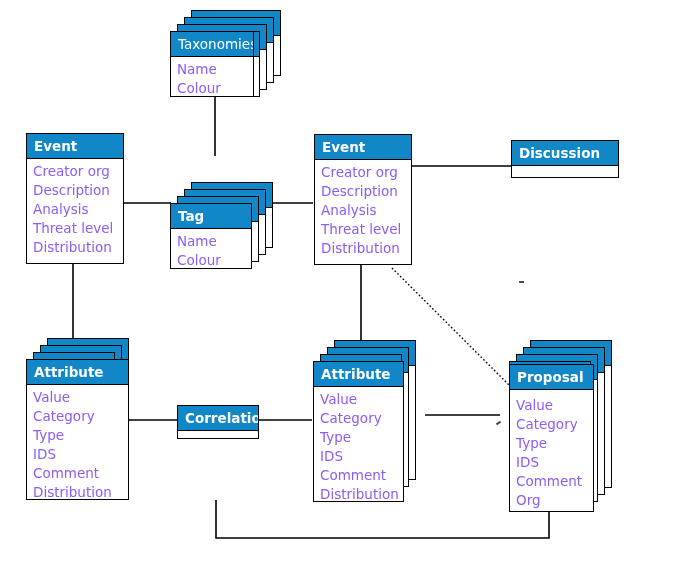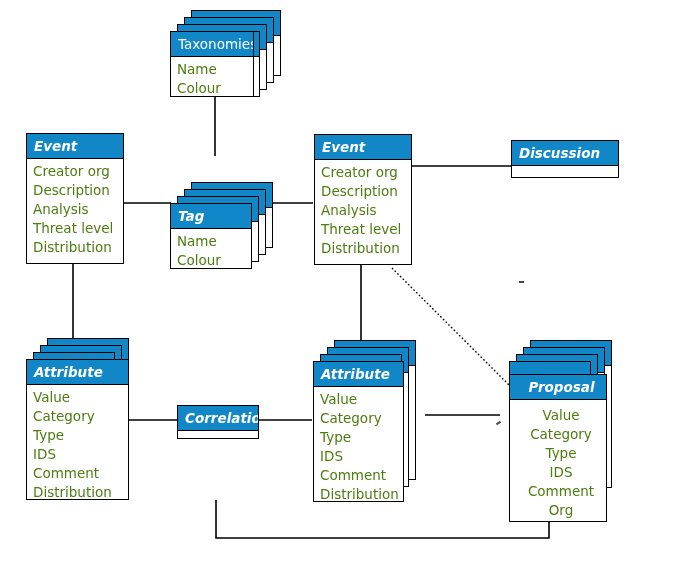--- a/index.html
+++ b/index.html
@@ -57,29 +57,29 @@
     background: #1287c8;
     border-bottom: 1.6px solid #000000;
     color: #ffffff;
     font-size: 13.5px;
     line-height: 25px;
     height: 25px;
     padding-left: 7px;
     white-space: nowrap;
     overflow: hidden;
   }
-  .card-head.bold { font-weight: bold; font-style: italic; }
+  .card-head.bold { font-weight: bold; }
   .card-body {
     box-sizing: border-box;
     padding: 3px 0 4px 6px;
   }
   .card-body .field {
     font-size: 13.5px;
     line-height: 19px;
-    color: #4d7c0f;
+    color: #8b5cf6;
     white-space: nowrap;
   }
   .card-body.empty { padding: 0; }
   .speck {
     position: absolute;
     background: #4a4a4a;
     z-index: 2;
   }
 </style>
 </head>
@@ -257,21 +257,21 @@
       </div>
     <div class="stack-layer" style="left:14px; top:7px; width:82px; height:148px;">
         <div class="layer-head"></div>
       </div>
     <div class="stack-layer" style="left:7px; top:14px; width:82px; height:148px;">
         <div class="layer-head"></div>
       </div>
     <div class="stack-layer" style="left:0px; top:21px; width:82px; height:148px;">
         <div class="layer-head"></div>
       </div>
-    <div class="card" style="left:0px; top:34px; width:98px; height:148px;text-align:center;">
+    <div class="card" style="left:0px; top:24px; width:85px; height:148px;">
       <div class="card-head bold">Proposal</div>
       <div class="card-body" style="padding-top:6px;">
         <div class="field">Value</div>
         <div class="field">Category</div>
         <div class="field">Type</div>
         <div class="field">IDS</div>
         <div class="field">Comment</div>
         <div class="field">Org</div>
       </div>
     </div>

